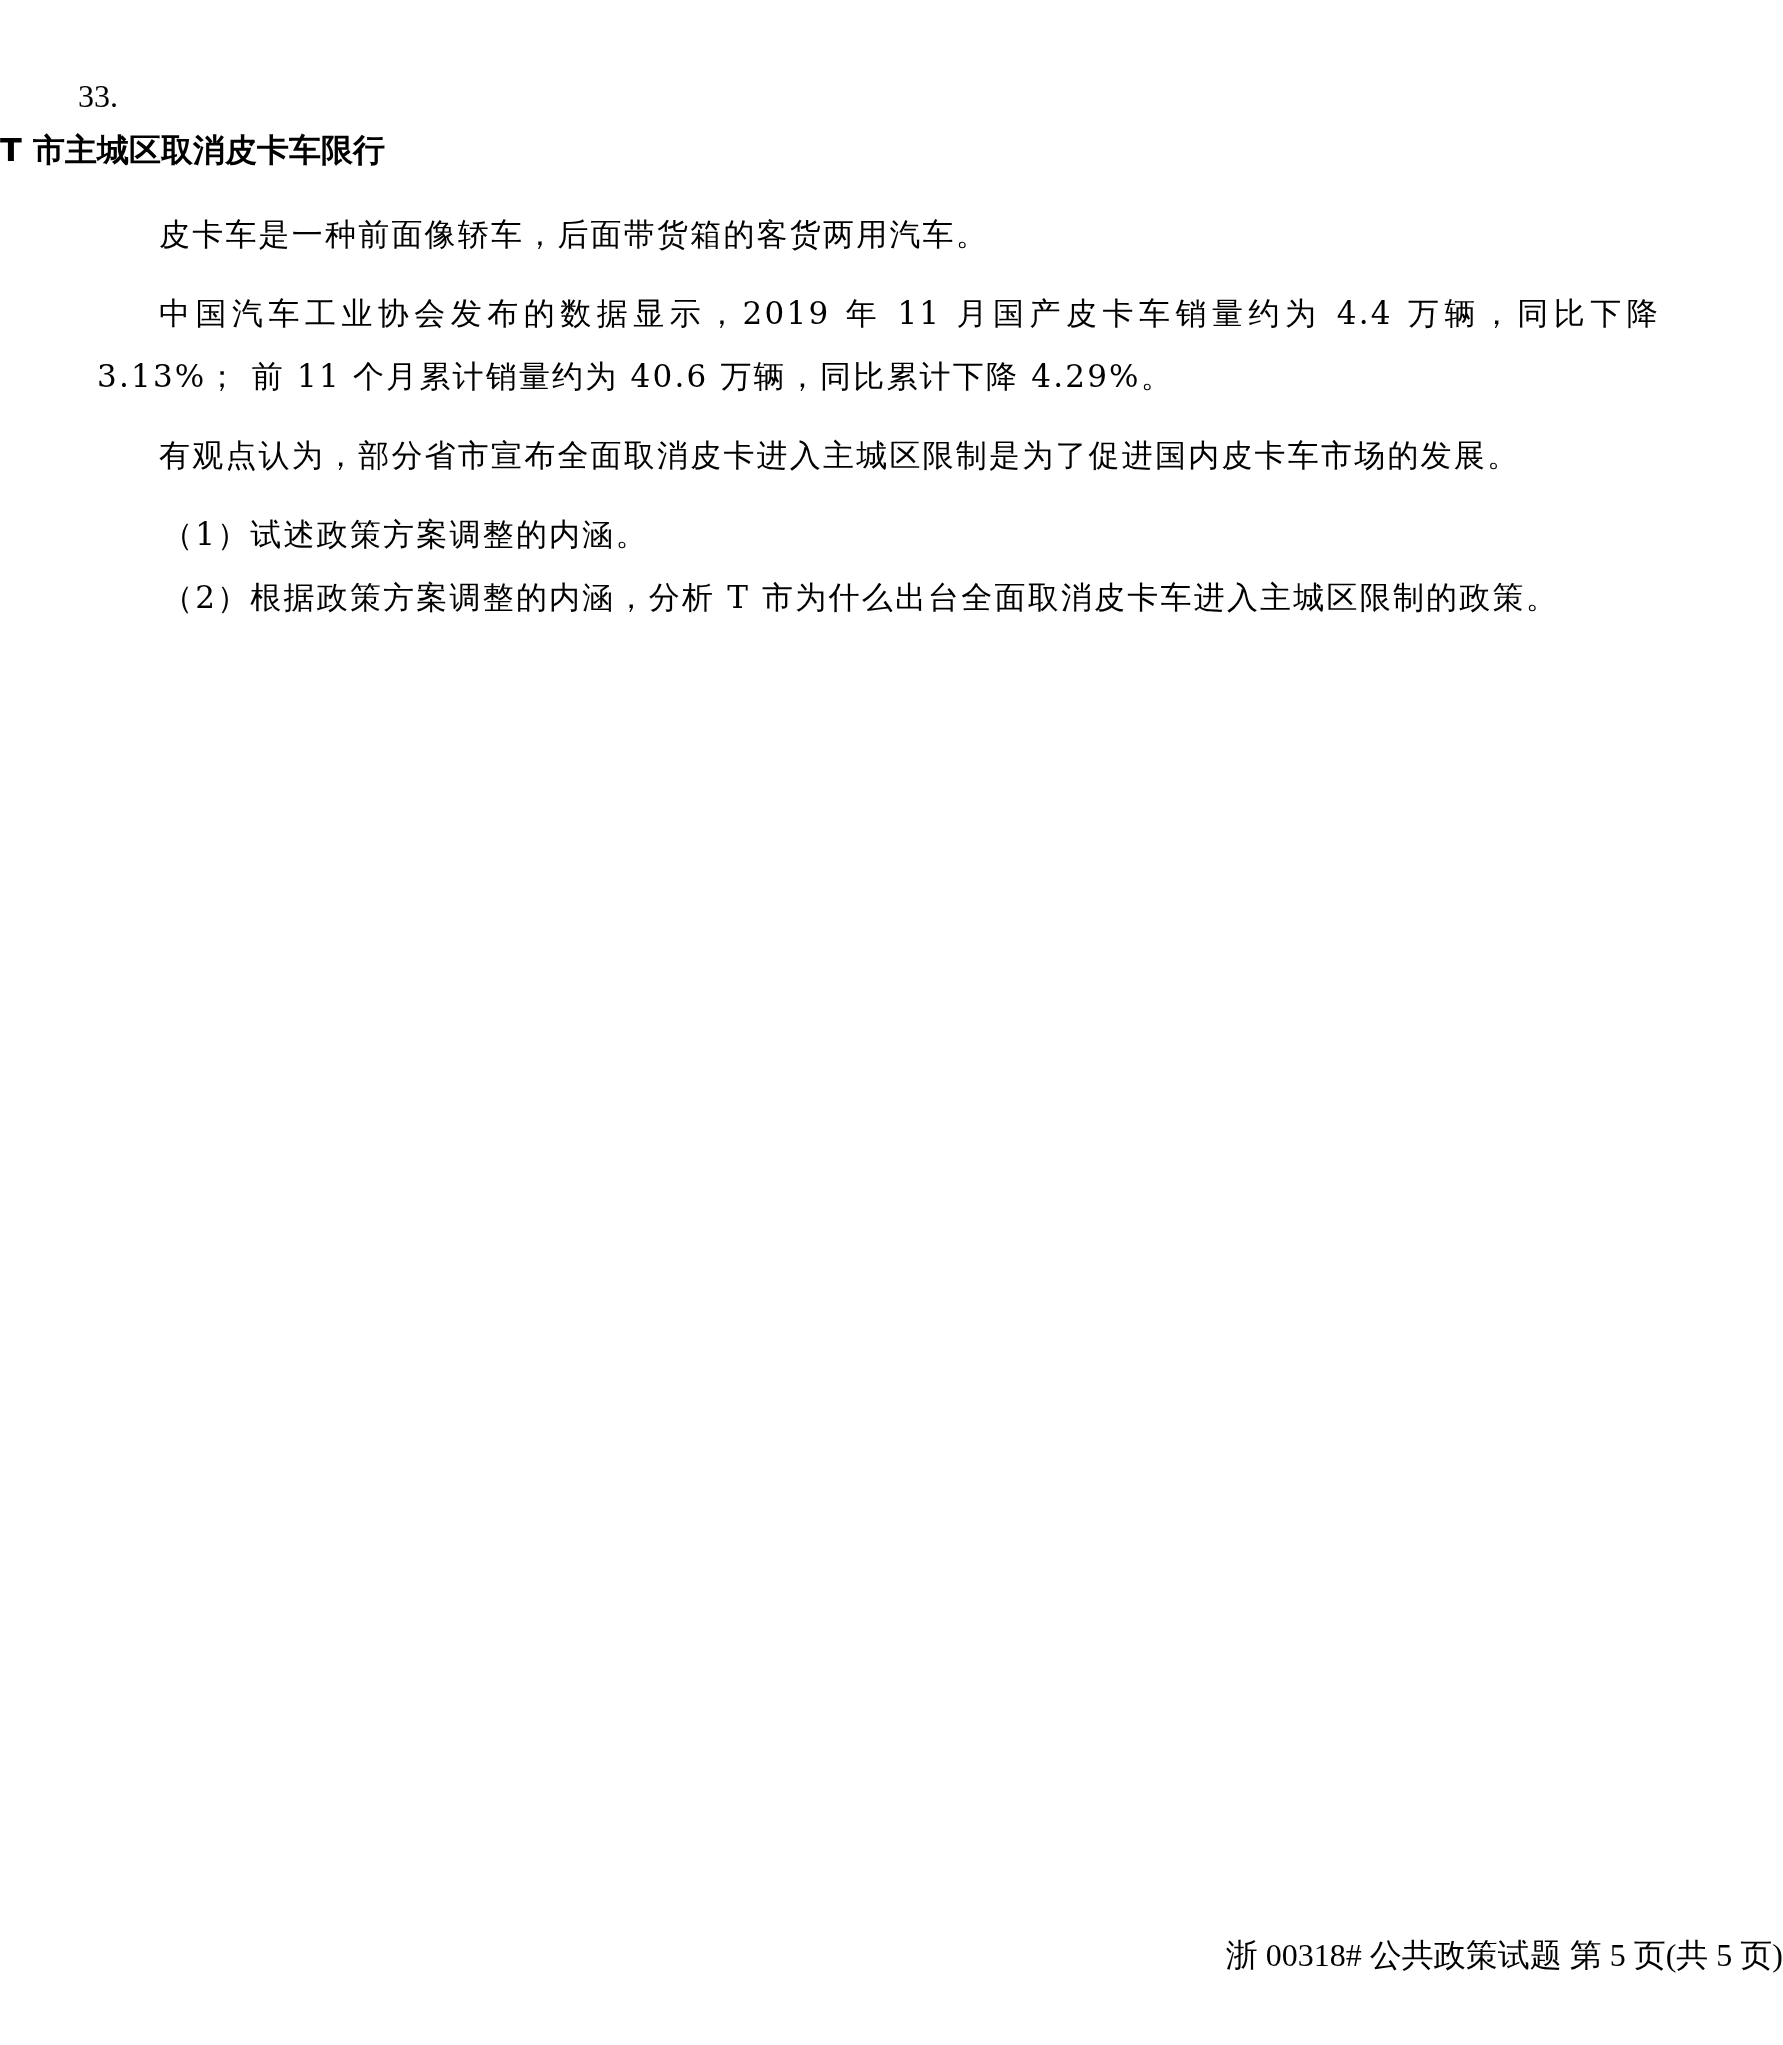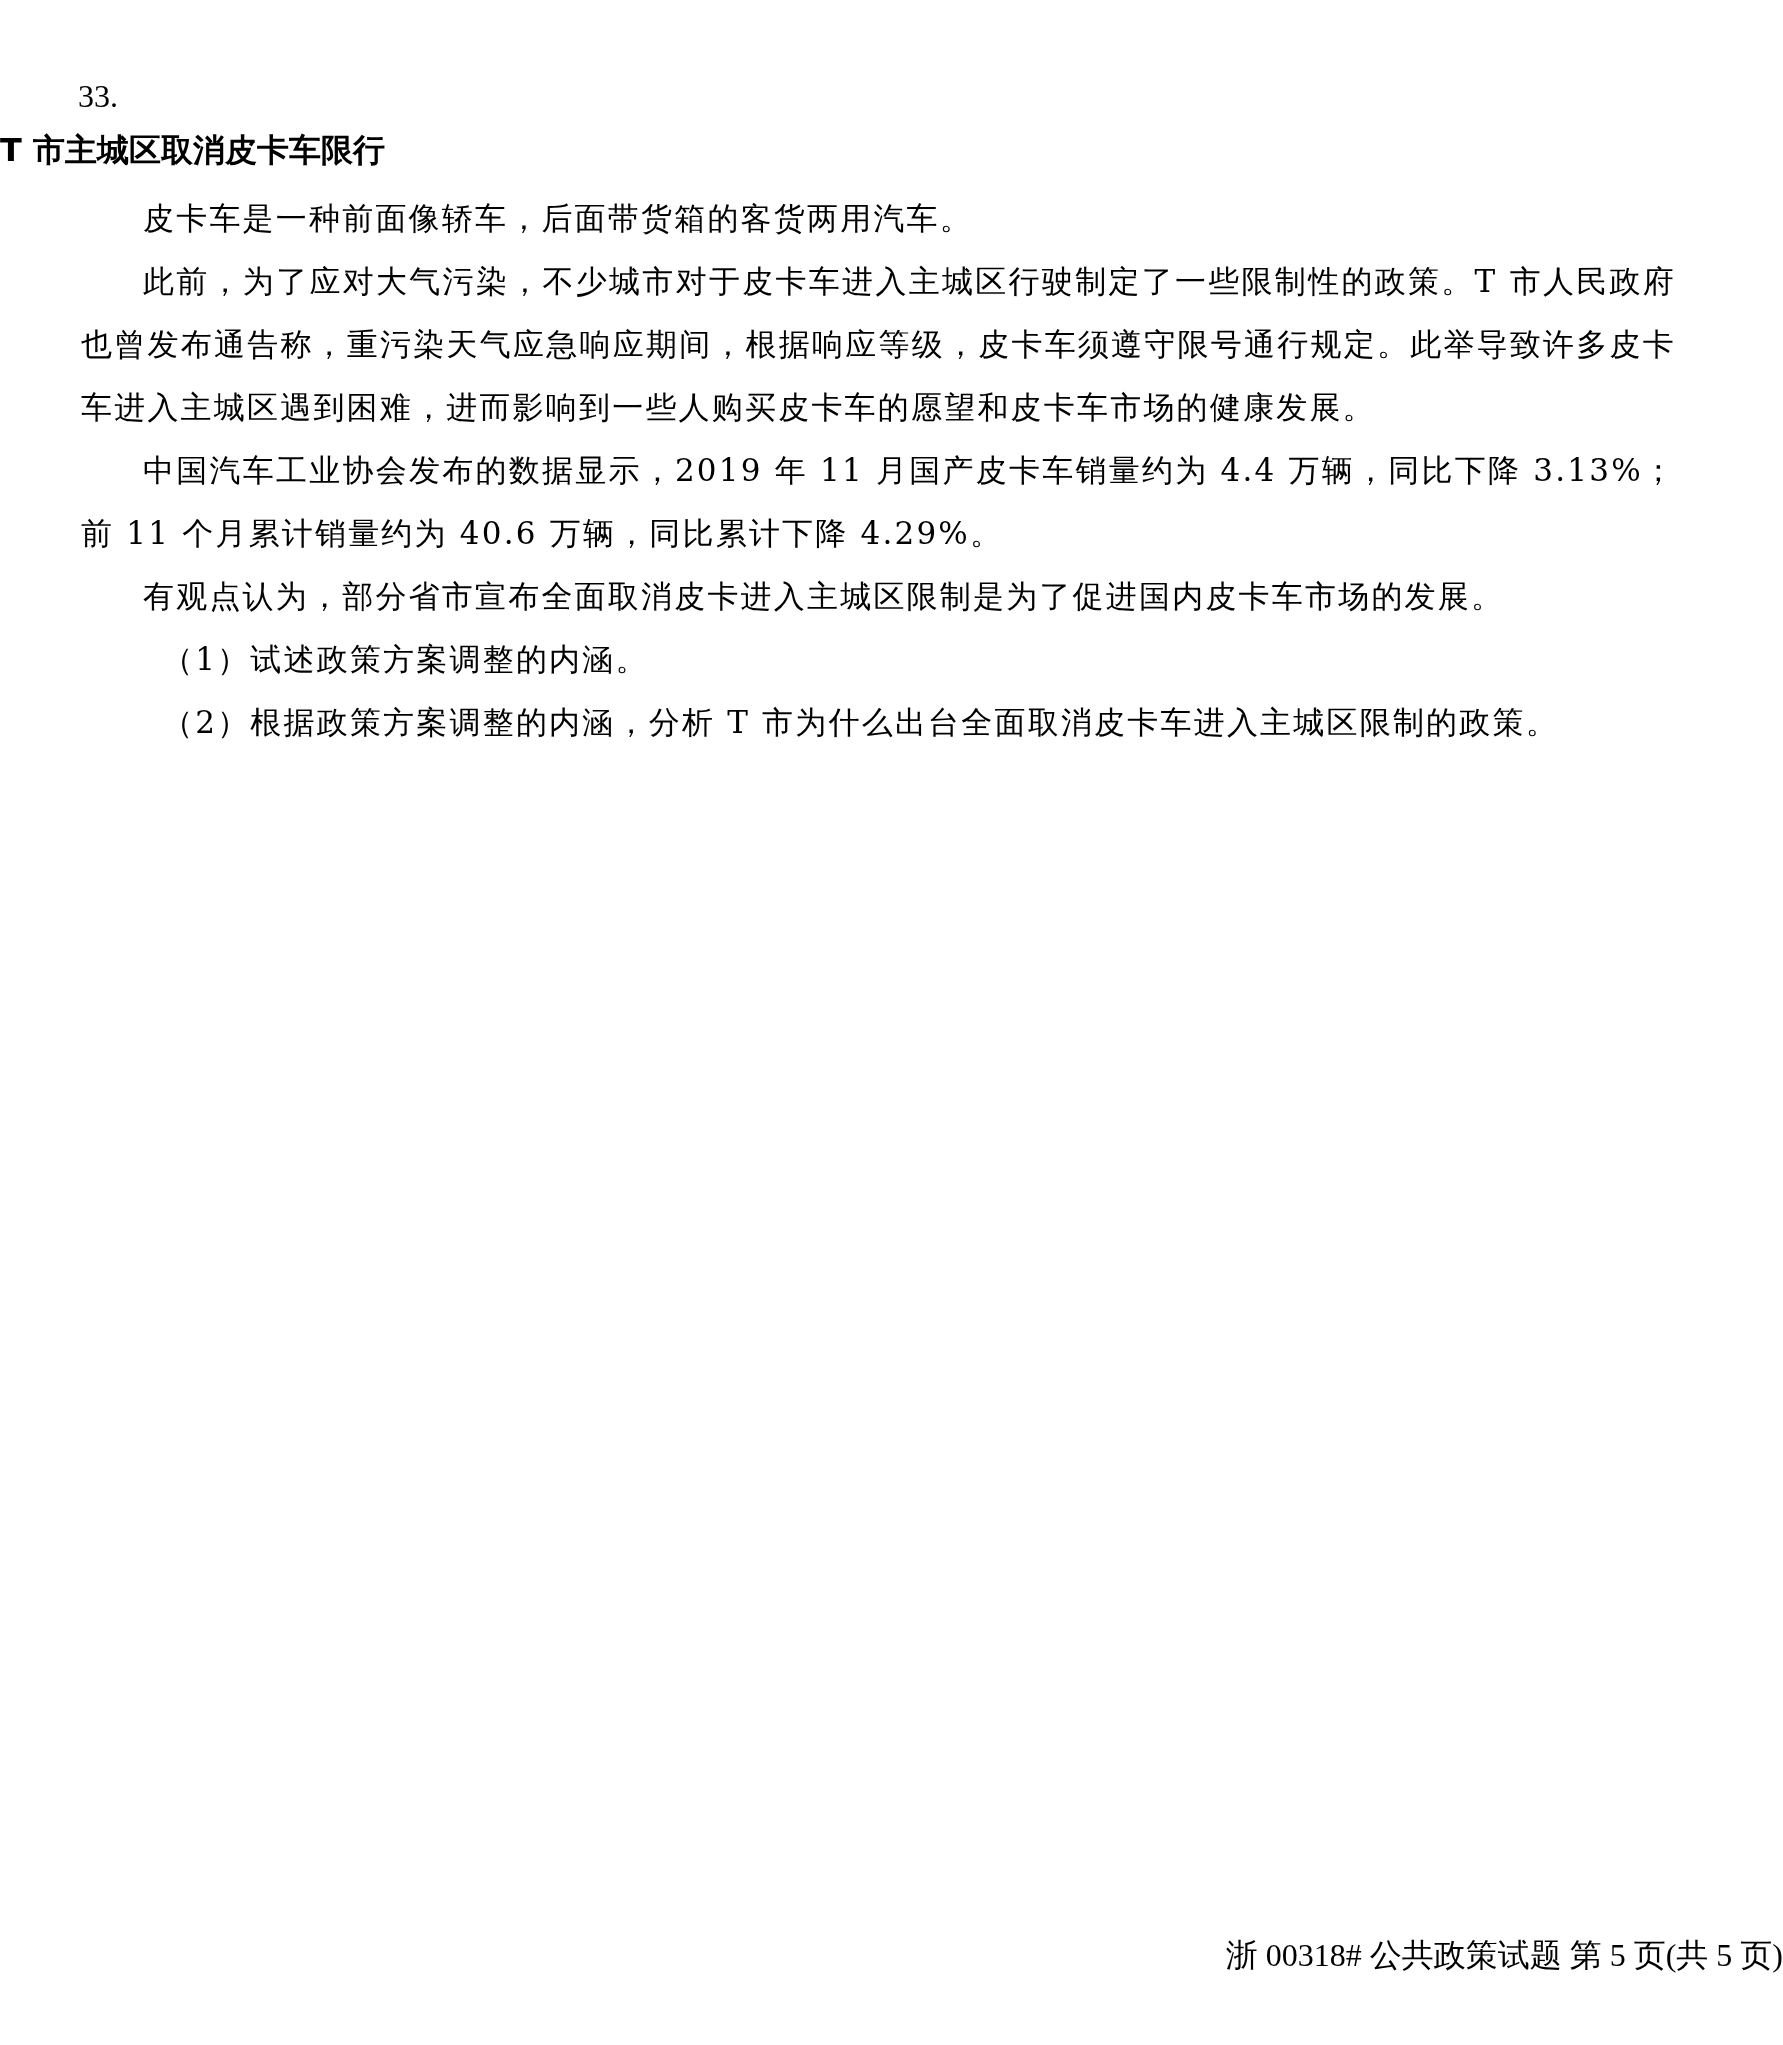--- a/index.html
+++ b/index.html
@@ -1,33 +1,32 @@
 <!DOCTYPE html>
 <html style="font-size:11.5px"><head>
 <meta charset="utf-8">
 <style>
   html, body { margin: 0; padding: 0; background: #ffffff; }
   body { width: 1783px; height: 2046px; position: relative; overflow: hidden;
          font-family: "DejaVu Serif", "Liberation Serif", serif; color: #000; }
   .qnum { position: absolute; left: 78px; top: 78px; font-size: 32px; font-family: Liberation Serif, serif; }
   .title { position: absolute; left: 0; width: 1783px; top: 129px; text-align: left; font-size: 32px; font-weight: bold; font-family: "DejaVu Sans", sans-serif; }
   .body { position: absolute; left: 81px; width: 1595px; top: 187px; font-size: 31px; line-height: 63px; letter-spacing: 2.2px; }
-  .para { margin: 0; text-indent: 2em; text-align: justify; text-align-last: left; }
+  .para { margin: 16px; text-indent: 2em; text-align: justify; text-align-last: left; }
   .item-wrap { margin: 0; padding-left: 144px; text-indent: -63px; }
   .footer { position: absolute; left: 0; width: 1783px; top: 1934px; text-align: right; font-size: 32px; font-family: "Liberation Serif", serif; }
 </style>
 </head>
 <body>
 
 <div class="qnum">33.</div>
 <div class="title">T 市主城区取消皮卡车限行</div>
 
 <div class="body">
   <p class="para">皮卡车是一种前面像轿车，后面带货箱的客货两用汽车。</p>
-  <p class="para">此前，为了应对大气污染，不少城市对于皮卡车进入主城区行驶制定了一些限制性的政策。T 市人民政府也曾发布通告称，重污染天气应急响应期间，根据响应等级，皮卡车须遵守限号通行规定。此举导致许多皮卡车进入主城区遇到困难，进而影响到一些人购买皮卡车的愿望和皮卡车市场的健康发展。</p>
   <p class="para">中国汽车工业协会发布的数据显示，2019 年 11 月国产皮卡车销量约为 4.4 万辆，同比下降 3.13%； 前 11 个月累计销量约为 40.6 万辆，同比累计下降 4.29%。</p>
   <p class="para">有观点认为，部分省市宣布全面取消皮卡进入主城区限制是为了促进国内皮卡车市场的发展。</p>
   <p class="item-wrap">（1）试述政策方案调整的内涵。</p>
   <p class="item-wrap">（2）根据政策方案调整的内涵，分析 T 市为什么出台全面取消皮卡车进入主城区限制的政策。</p>
 </div>
 
 <div class="footer">浙 00318# 公共政策试题 第 5 页(共 5 页)</div>
 
 
 </body></html>

